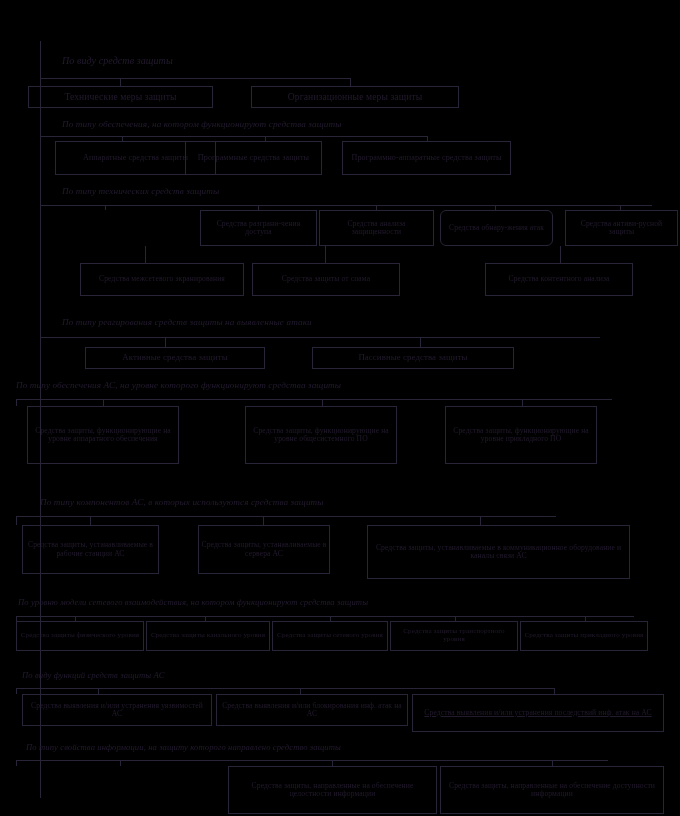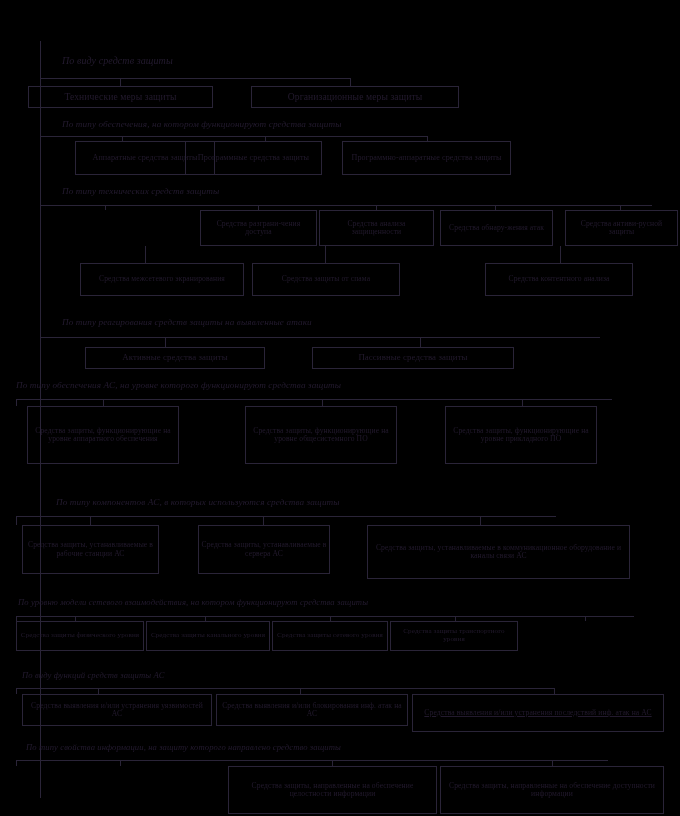--- a/index.html
+++ b/index.html
@@ -65,21 +65,21 @@
   </div>
   <div class="node f10" style="left:251px;top:86px;width:208px;height:22px;">
     <span>Организационные меры защиты</span>
   </div>
 
   <div class="caption cap10" style="left:62px;top:119px;">По типу обеспечения, на котором функционируют средства защиты</div>
   <div class="ln lnh" style="left:40px;top:136px;width:387px;height:1px;"></div>
   <div class="ln lnv" style="left:122px;top:136px;width:1px;height:5px;"></div>
   <div class="ln lnv" style="left:265px;top:136px;width:1px;height:5px;"></div>
   <div class="ln lnv" style="left:427px;top:136px;width:1px;height:5px;"></div>
-  <div class="node f85" style="left:55px;top:141px;width:140px;height:34px;margin-left:20px;">
+  <div class="node f85" style="left:55px;top:141px;width:161px;height:34px;">
     <span>Аппаратные средства защиты</span>
   </div>
   <div class="node f85" style="left:185px;top:141px;width:137px;height:34px;">
     <span>Программные средства защиты</span>
   </div>
   <div class="node f85" style="left:342px;top:141px;width:169px;height:34px;">
     <span>Программно-аппаратные средства защиты</span>
   </div>
 
   <div class="caption cap10" style="left:62px;top:186px;">По типу технических средств защиты</div>
@@ -89,21 +89,21 @@
   <div class="ln lnv" style="left:376px;top:205px;width:1px;height:5px;"></div>
   <div class="ln lnv" style="left:495px;top:205px;width:1px;height:5px;"></div>
   <div class="ln lnv" style="left:620px;top:205px;width:1px;height:5px;"></div>
 
   <div class="node f8" style="left:200px;top:210px;width:117px;height:36px;">
     <span>Средства разграни-чения доступа</span>
   </div>
   <div class="node f8" style="left:319px;top:210px;width:115px;height:36px;">
     <span>Средства анализа защищенности</span>
   </div>
-  <div class="node f8" style="left:440px;top:210px;width:113px;height:36px;">
+  <div class="node f8" style="left:440px;top:210px;width:113px;height:36px;border-radius:6px;">
     <span>Средства обнару-жения атак</span>
   </div>
   <div class="node f8" style="left:565px;top:210px;width:113px;height:36px;">
     <span>Средства антиви-русной защиты</span>
   </div>
 
   <div class="ln lnv" style="left:145px;top:246px;width:1px;height:17px;"></div>
   <div class="ln lnv" style="left:325px;top:246px;width:1px;height:17px;"></div>
   <div class="ln lnv" style="left:560px;top:246px;width:1px;height:17px;"></div>
 
@@ -137,21 +137,21 @@
   <div class="node f8" style="left:27px;top:406px;width:152px;height:58px;">
     <span>Средства защиты, функционирующие на уровне аппаратного обеспечения</span>
   </div>
   <div class="node f8" style="left:245px;top:406px;width:152px;height:58px;">
     <span>Средства защиты, функционирующие на уровне общесистемного ПО</span>
   </div>
   <div class="node f8" style="left:445px;top:406px;width:152px;height:58px;">
     <span>Средства защиты, функционирующие на уровне прикладного ПО</span>
   </div>
 
-  <div class="caption cap10" style="left:47px;top:497px;padding-left:9px;">По типу компонентов АС, в которых используются средства защиты</div>
+  <div class="caption cap10" style="left:40px;top:497px;">По типу компонентов АС, в которых используются средства защиты</div>
   <div class="ln lnh" style="left:16px;top:516px;width:540px;height:1px;"></div>
   <div class="ln lnv" style="left:16px;top:516px;width:1px;height:9px;"></div>
   <div class="ln lnv" style="left:90px;top:516px;width:1px;height:9px;"></div>
   <div class="ln lnv" style="left:263px;top:516px;width:1px;height:9px;"></div>
   <div class="ln lnv" style="left:480px;top:516px;width:1px;height:9px;"></div>
   <div class="node f8" style="left:22px;top:525px;width:137px;height:49px;">
     <span>Средства защиты, устанавливаемые в рабочие станции АС</span>
   </div>
   <div class="node f8" style="left:198px;top:525px;width:132px;height:49px;">
     <span>Средства защиты, устанавливаемые в сервера АС</span>
@@ -173,20 +173,23 @@
   </div>
   <div class="node f75" style="left:146px;top:621px;width:124px;height:30px;">
     <span>Средства защиты канального уровня</span>
   </div>
   <div class="node f75" style="left:272px;top:621px;width:116px;height:30px;">
     <span>Средства защиты сетевого уровня</span>
   </div>
   <div class="node f75" style="left:390px;top:621px;width:128px;height:30px;">
     <span>Средства защиты транспортного уровня</span>
   </div>
+  <div class="node f75" style="left:520px;top:621px;width:128px;height:30px;">
+    <span>Средства защиты прикладного уровня</span>
+  </div>
 
   <div class="caption cap9" style="left:22px;top:670px;">По виду функций средств защиты АС</div>
   <div class="ln lnh" style="left:16px;top:688px;width:538px;height:1px;"></div>
   <div class="ln lnv" style="left:16px;top:688px;width:1px;height:6px;"></div>
   <div class="ln lnv" style="left:98px;top:688px;width:1px;height:6px;"></div>
   <div class="ln lnv" style="left:300px;top:688px;width:1px;height:6px;"></div>
   <div class="ln lnv" style="left:554px;top:688px;width:1px;height:6px;"></div>
   <div class="node f8" style="left:22px;top:694px;width:190px;height:32px;">
     <span>Средства выявления и/или устранения уязвимостей АС</span>
   </div>

